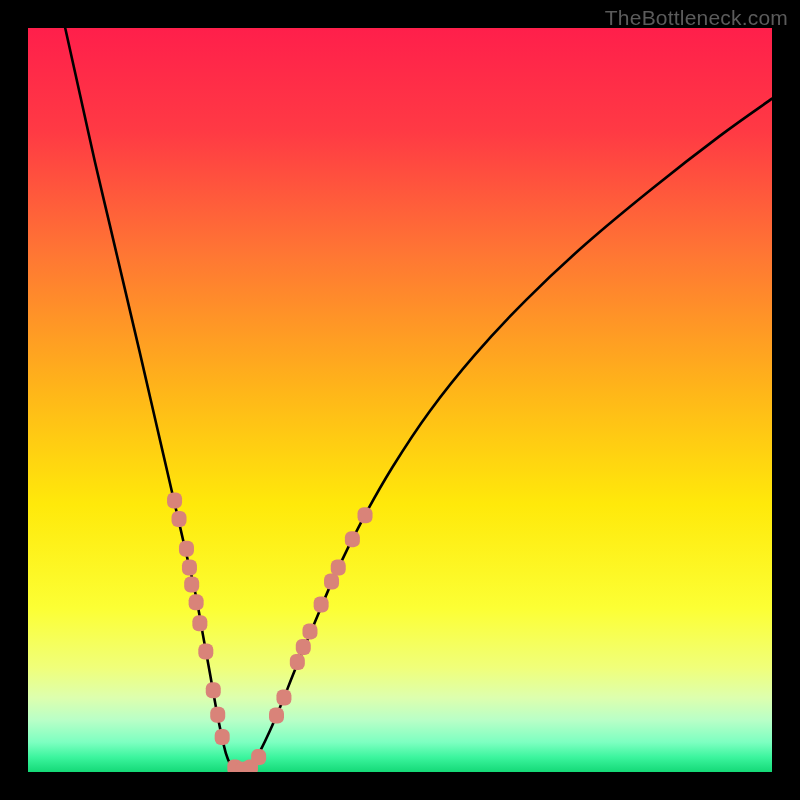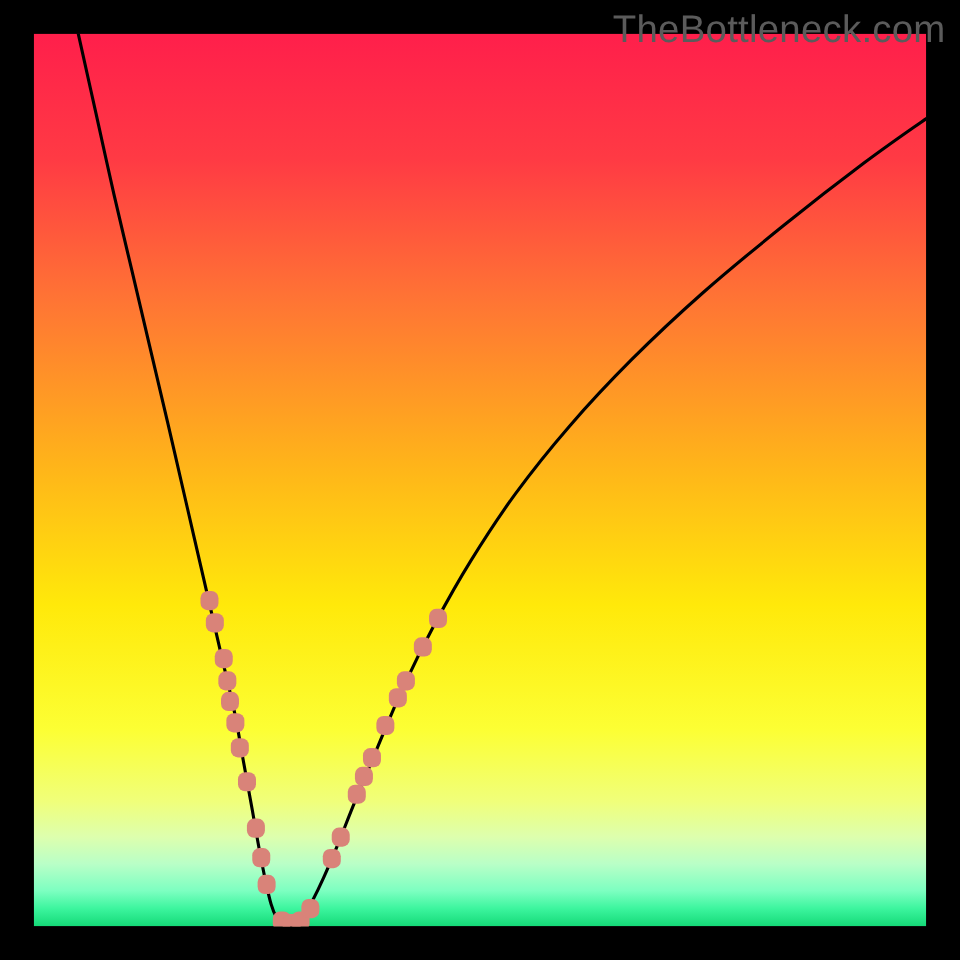--- a/index.html
+++ b/index.html
@@ -17,21 +17,21 @@
     top: 0;
     width: 800px;
     height: 800px;
     background: #000;
   }
   .watermark {
     position: absolute;
     top: 6px;
     right: 12px;
     color: #5b5b5b;
-    font-size: 32px;
+    font-size: 21px;
     font-weight: 500;
     letter-spacing: 0.2px;
     z-index: 10;
   }
   .plot {
     position: absolute;
     left: 28px;
     top: 28px;
     width: 744px;
     height: 744px;

